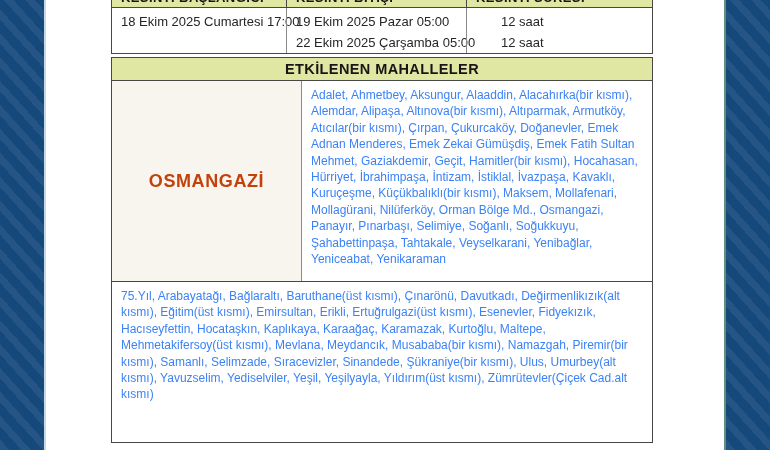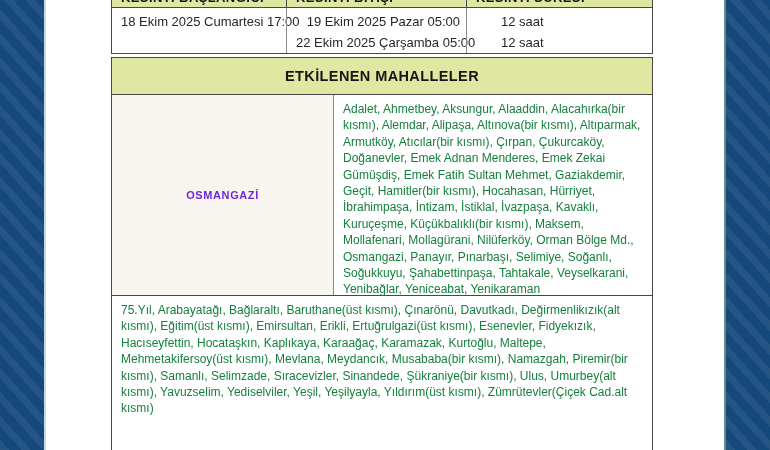--- a/index.html
+++ b/index.html
@@ -39,51 +39,51 @@
 
   
   .dates-row{
     display:flex;height:46px;background:#ffffff;
     border-left:1px solid #474747;border-right:1px solid #474747;border-bottom:1px solid #474747;
     box-sizing:border-box;
   }
   .d-cell{box-sizing:border-box;padding:3px 6px 0 9px;font-size:13px;color:#262626;}
   .d-cell div{line-height:21px;white-space:nowrap;}
   .d-cell + .d-cell{border-left:1px solid #8a8a8a;}
-  .dc1{width:174px;}.dc2{width:180px;text-align:right;}.dc3{flex:1;padding-left:34px;}
+  .dc1{width:174px;}.dc2{width:180px;}.dc3{flex:1;padding-left:34px;}
 
   .gap{height:3px;}
 
   
   .band{
-    height:38px;background:#e0e7a3;
+    height:24px;background:#e0e7a3;
     border:1px solid #474747;box-sizing:border-box;
     display:flex;align-items:center;justify-content:center;
     font-weight:bold;font-size:14.5px;letter-spacing:0.4px;color:#161616;
   }
 
   
   .district-table{
     border-left:1px solid #474747;border-right:1px solid #474747;border-bottom:1px solid #474747;
     box-sizing:border-box;background:#ffffff;
   }
   .drow{display:flex;box-sizing:border-box;}
   .drow-1{height:201px;border-bottom:1px solid #474747;}
   .drow-2{height:160px;}
   .name-cell{
-    width:222px;box-sizing:border-box;
+    width:190px;box-sizing:border-box;
     display:flex;align-items:center;justify-content:center;
-    font-weight:bold;font-size:11px;letter-spacing:0.6px;color:#6d28d9;
+    font-weight:bold;font-size:18px;letter-spacing:0.6px;color:#c2410c;
     border-right:1px solid #8a8a8a;
   }
   .name-1{background:#f8f5ef;}
   .name-2{background:#fdfdfd;}
   .list-cell{
     flex:1;box-sizing:border-box;padding:6px 8px 4px 9px;
-    font-size:12px;line-height:16.4px;color:#15803d;text-align:left;
+    font-size:12px;line-height:16.4px;color:#3b82f6;text-align:left;
   }
 </style>
 </head>
 <body>
 
 <div class="canvas">
 
   <div class="stripe stripe-left"></div>
   <div class="stripe stripe-right"></div>
 

